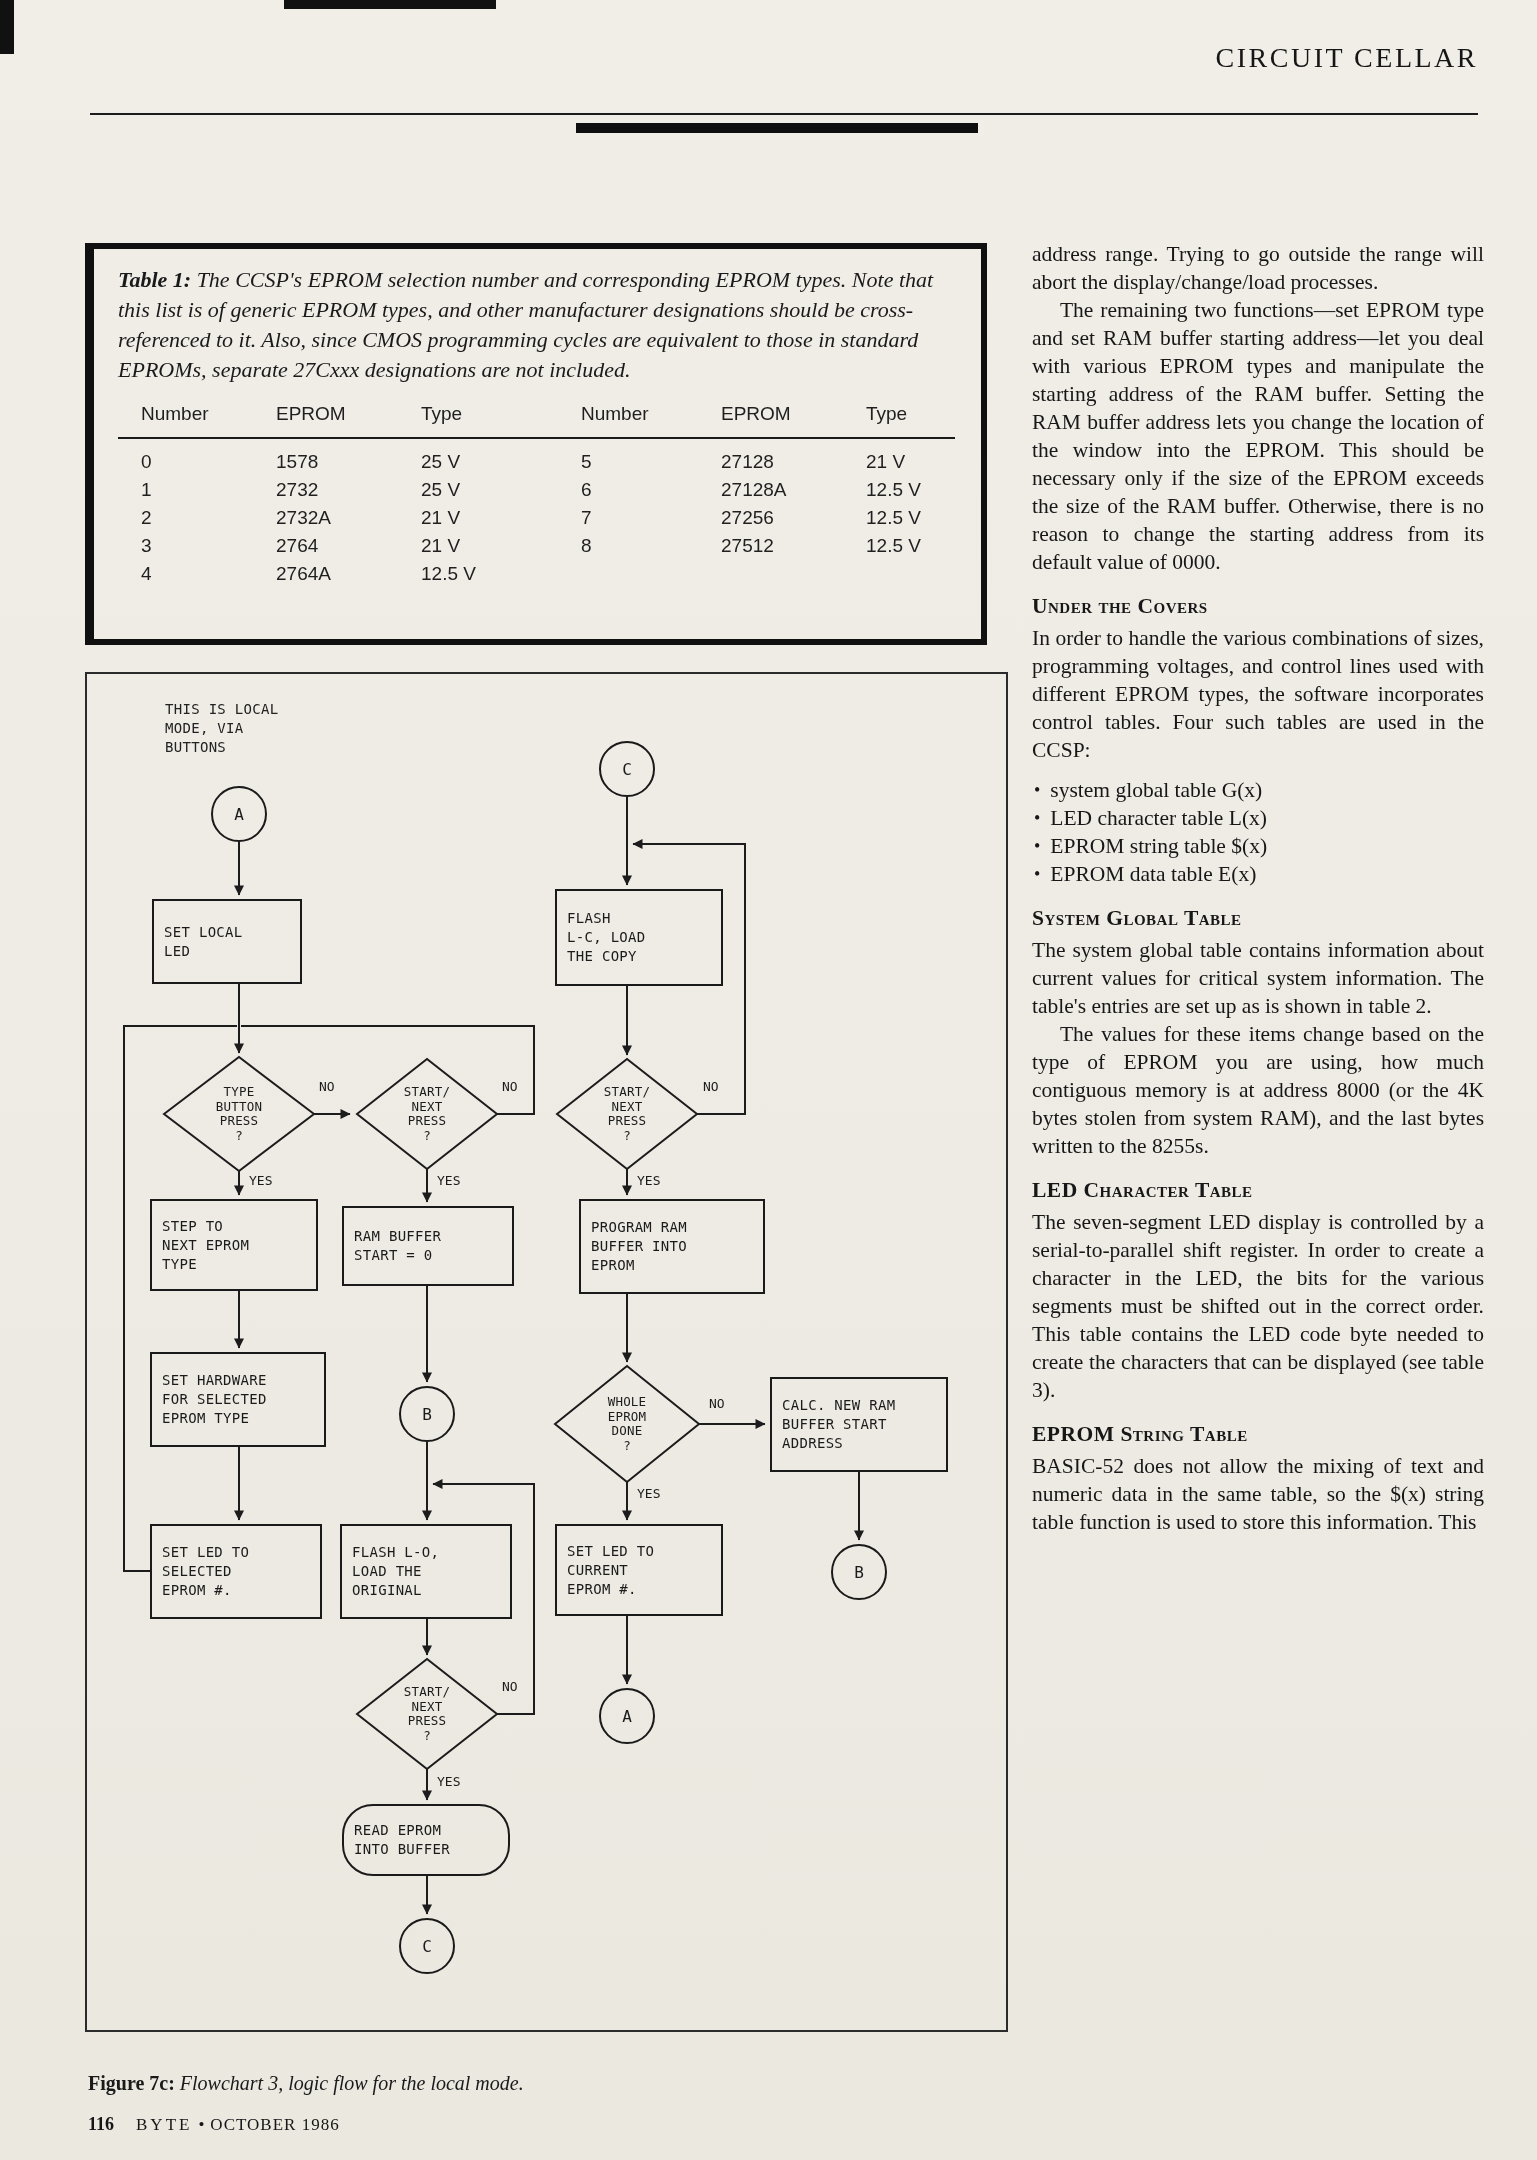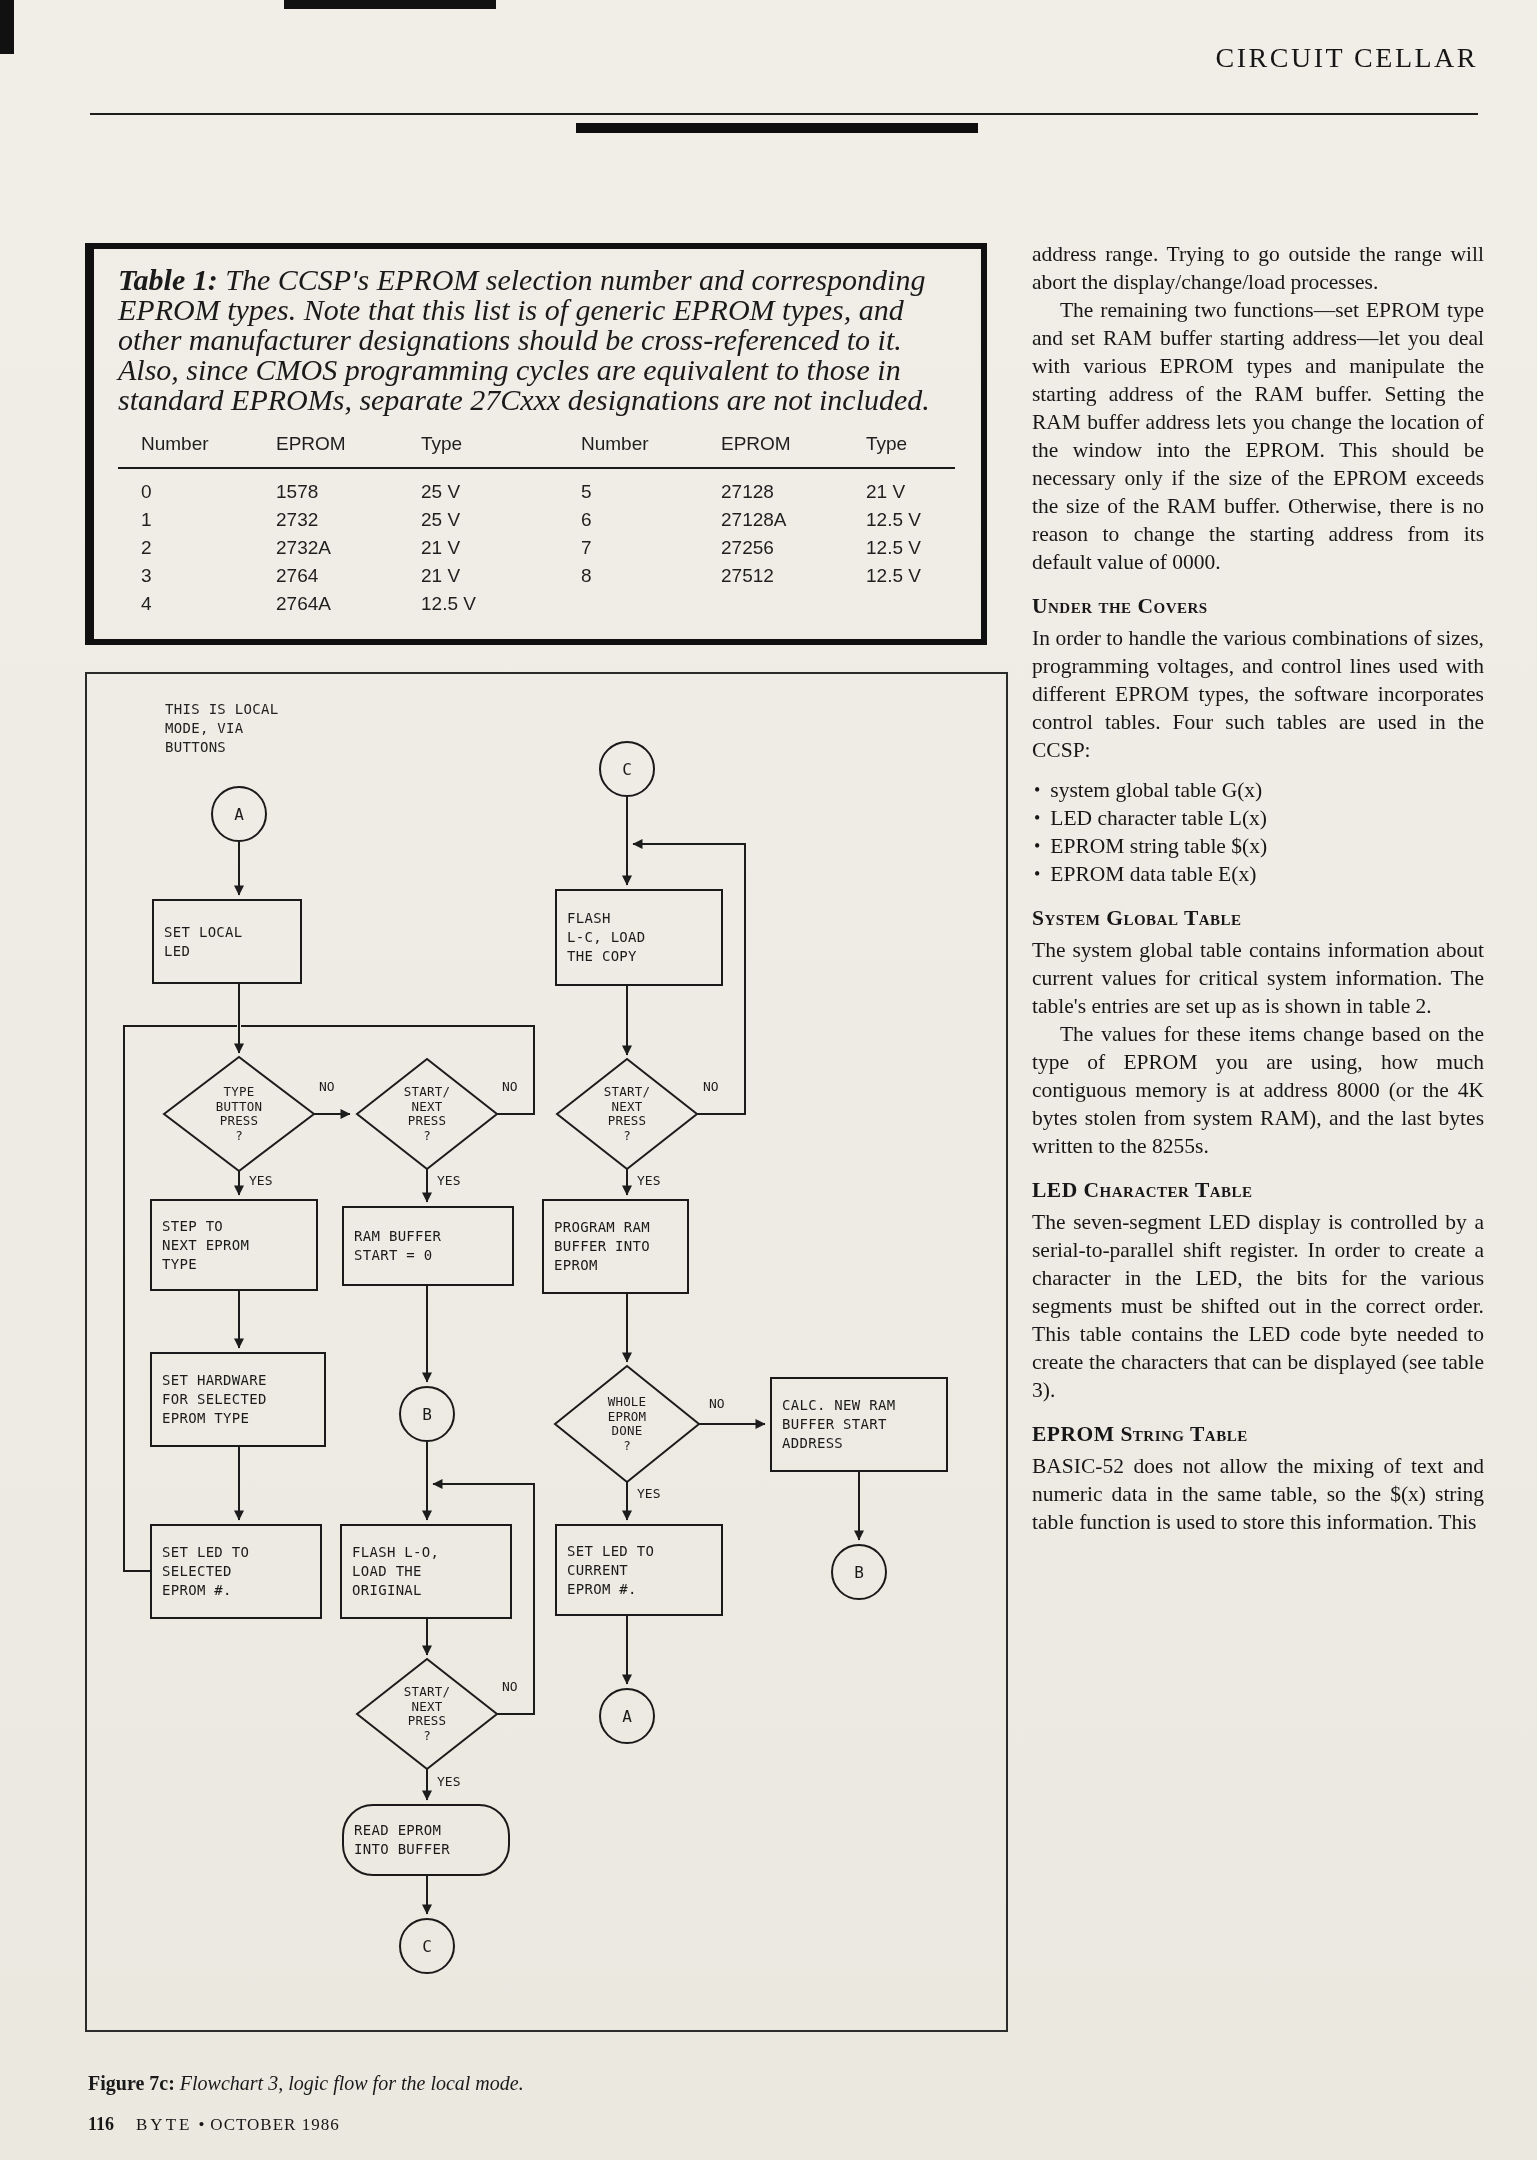--- a/index.html
+++ b/index.html
@@ -13,21 +13,21 @@
     font-size:28px;letter-spacing:2.5px;color:#161616;}
   .rule-thin{position:absolute;top:113px;left:90px;width:1388px;height:2px;background:#1c1c1c;}
   .rule-thick{position:absolute;top:123px;left:576px;width:402px;height:10px;background:#0e0e0e;}
   .artifact{position:absolute;background:#111;}
   .art-a{left:0;top:0;width:14px;height:54px;}
   .art-b{left:284px;top:0;width:212px;height:9px;}
 
   
   .table-box{position:absolute;left:85px;top:243px;width:902px;height:402px;box-sizing:border-box;
     border:6px solid #101010;border-left-width:9px;padding:16px 26px 18px 24px;}
-  .table-caption{margin:0;font-size:30px;line-height:30px;font-style:italic;color:#1a1a1a;}
+  .table-caption{margin:0;font-size:22px;line-height:30px;font-style:italic;color:#1a1a1a;}
   .table-caption .cap-label{font-weight:bold;}
   .data-table{margin-top:15px;font-family:"Liberation Sans",sans-serif;font-size:19px;color:#1f1f1f;}
   .dt-row{display:grid;grid-template-columns:135px 145px 160px 140px 145px 1fr;margin-left:23px;}
   .dt-head span{padding-bottom:9px;}
   .dt-rule{height:2px;background:#1a1a1a;margin-bottom:9px;}
   .dt-row span{line-height:28px;}
 
   
   .flow-box{position:absolute;left:85px;top:672px;width:923px;height:1360px;box-sizing:border-box;
     border:2px solid #2b2b2b;}
@@ -197,21 +197,21 @@
     </div>
   <div class="fnode" style="left:63px;top:525px;width:168px;height:92px;">
       <span>STEP TO
 NEXT EPROM
 TYPE</span>
     </div>
   <div class="fnode" style="left:255px;top:532px;width:172px;height:80px;">
       <span>RAM BUFFER
 START = 0</span>
     </div>
-  <div class="fnode" style="left:455px;top:525px;width:147px;height:95px;">
+  <div class="fnode" style="left:492px;top:525px;width:186px;height:95px;">
       <span>PROGRAM RAM
 BUFFER INTO
 EPROM</span>
     </div>
   <div class="fnode" style="left:63px;top:678px;width:176px;height:95px;">
       <span>SET HARDWARE
 FOR SELECTED
 EPROM TYPE</span>
     </div>
   <div class="fnode" style="left:683px;top:703px;width:178px;height:95px;">

